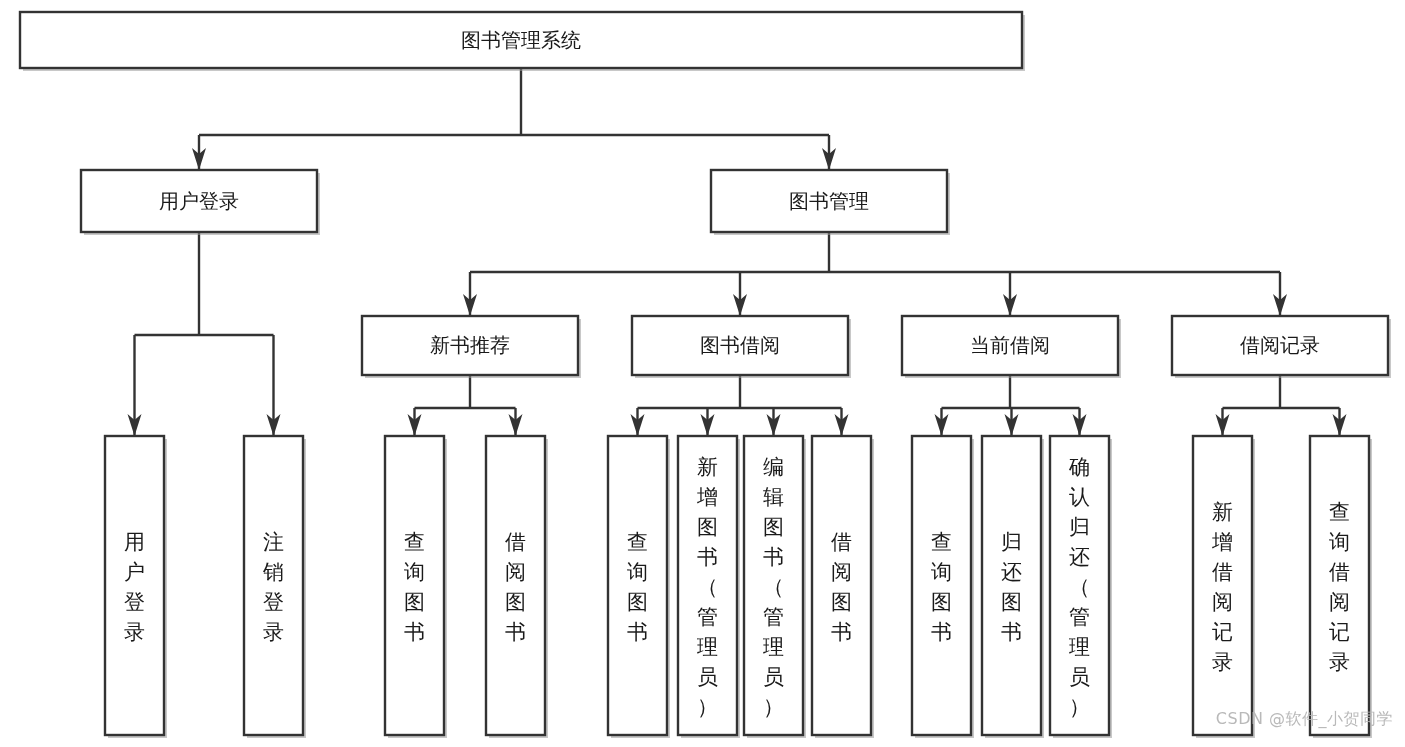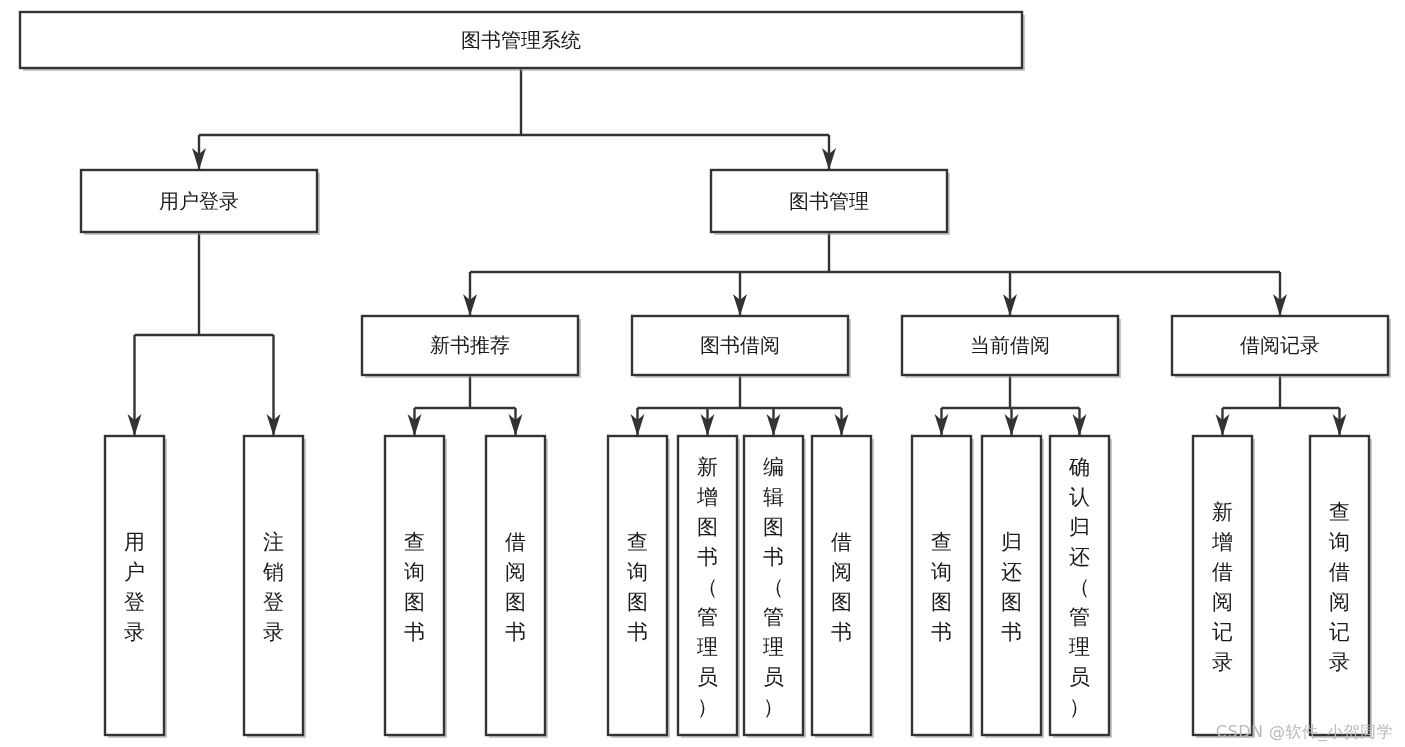--- a/index.html
+++ b/index.html
@@ -56,21 +56,21 @@
   }
   .leaf-label-v {
     font-family: "DejaVu Sans", "Liberation Sans", sans-serif;
     font-size: 21px;
     fill: #1a1a1a;
     text-anchor: middle;
   }
   .watermark-text {
     position: absolute;
     right: 12px;
-    bottom: 4px;
+    bottom: 17px;
     font-family: "DejaVu Sans", "Liberation Sans", sans-serif;
     font-size: 16px;
     color: #b9b9b9;
     white-space: nowrap;
     letter-spacing: 0.5px;
     user-select: none;
   }
 </style>
 </head>
 <body>

